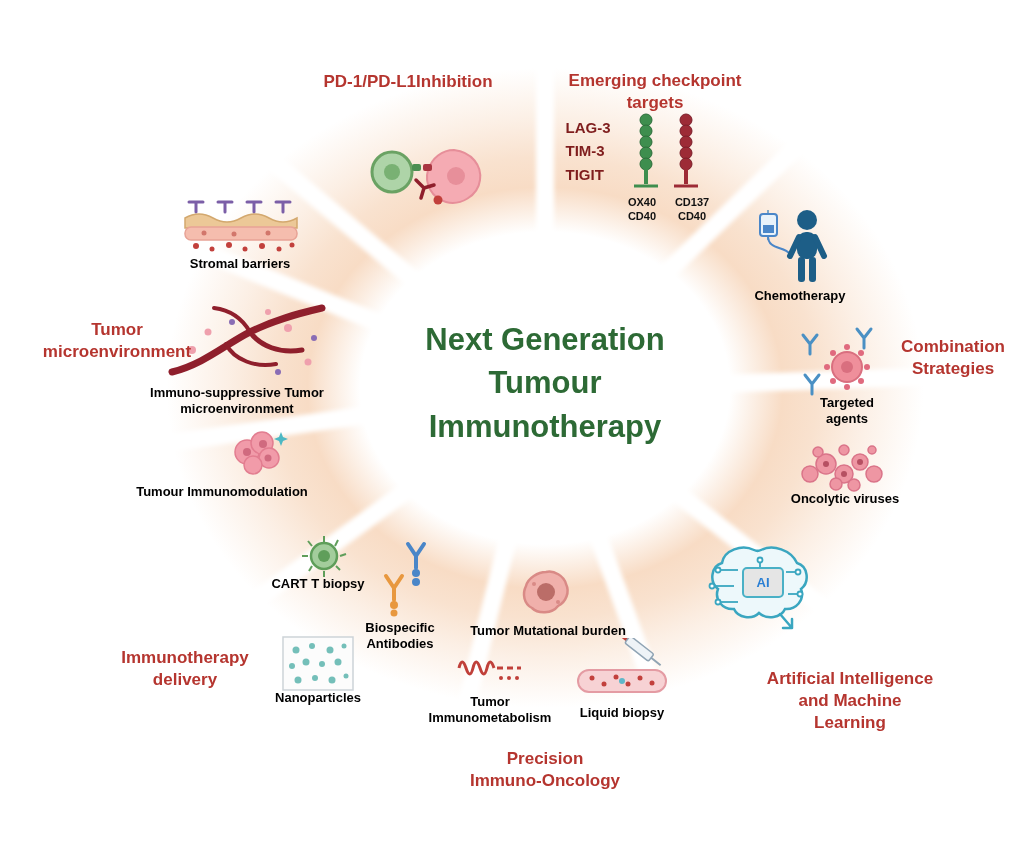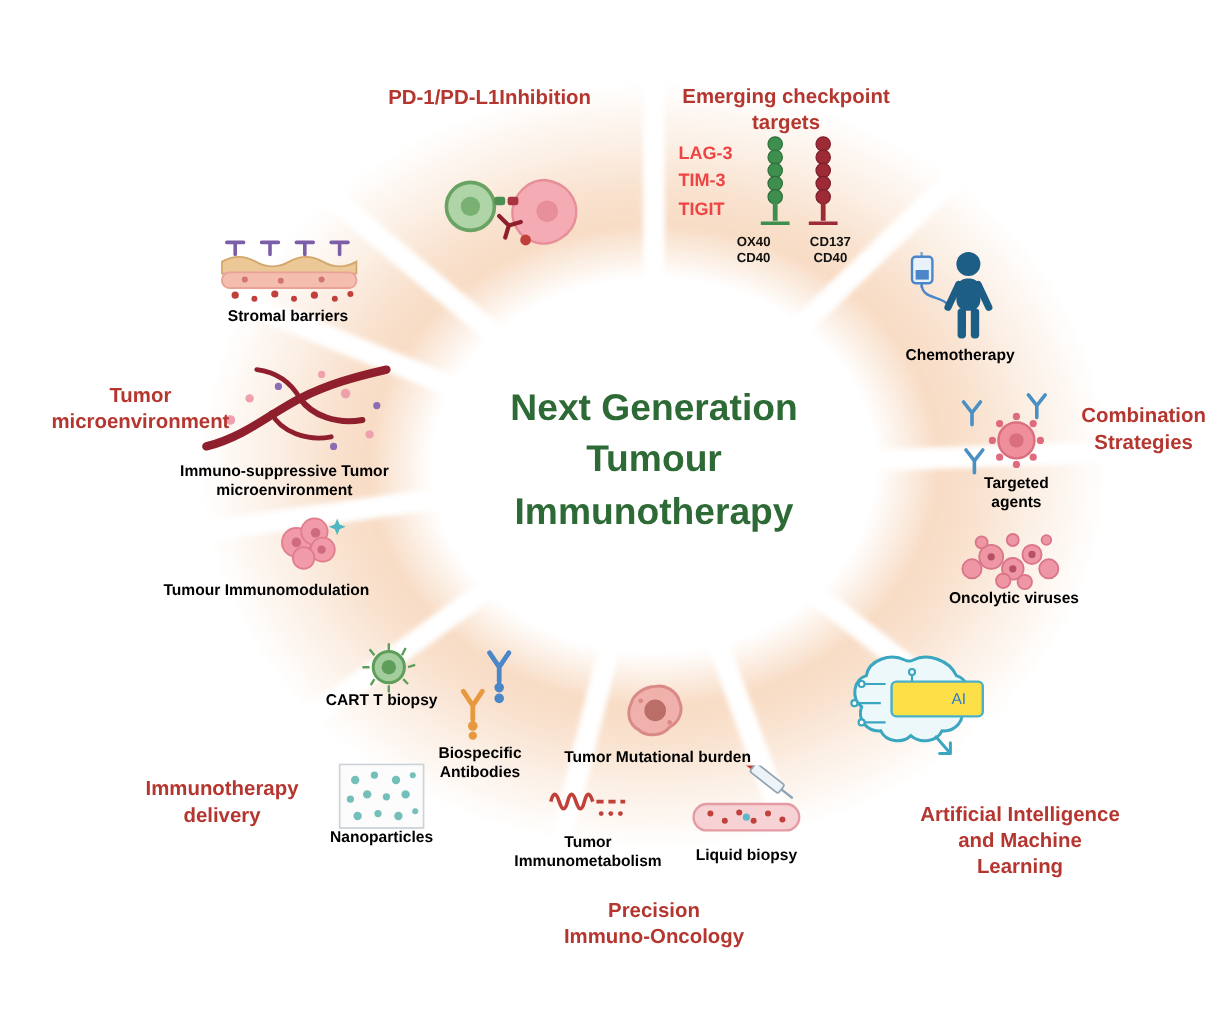--- a/index.html
+++ b/index.html
@@ -9,27 +9,27 @@
         margin-left:-440px;margin-top:-372px;border-radius:50%;z-index:1;
         background:radial-gradient(closest-side,#ffffff 0%,#ffffff 42%,#f8dcc5 54%,#f9e2cf 62%,rgba(249,226,207,0.55) 72%,rgba(255,255,255,0) 86%);}
   .spoke{position:absolute;left:545px;top:390px;width:345px;height:18px;margin-top:-9px;
          background:#ffffff;border-radius:9px;transform-origin:0 50%;filter:blur(2px);z-index:2;}
   .ic{position:absolute;z-index:3;}
   .ic svg{display:block;width:100%;height:100%;}
   .lbl{position:absolute;transform:translate(-50%,-50%);z-index:4;text-align:center;
        white-space:pre-line;line-height:1.25;}
   .red{color:#b5352f;font-weight:bold;font-size:17px;line-height:1.3;}
   .item{color:#000000;font-weight:bold;font-size:13px;}
-  .chk-list{color:#ef4444;font-weight:bold;font-size:15px;line-height:1.55;text-align:left;}
+  .chk-list{color:#7f1d1d;font-weight:bold;font-size:15px;line-height:1.55;text-align:left;}
   .chk-col{color:#111;font-weight:bold;font-size:11px;line-height:1.3;}
   .center-title{left:545px;top:383px;color:#2d6a35;font-weight:bold;font-size:31px;line-height:1.4;}
   .ai-chip{position:absolute;left:742px;top:567px;width:38px;height:27px;z-index:5;
-           background:#fde047;border:2px solid #49b0c6;border-radius:5px;
+           background:#e5e5e5;border:2px solid #49b0c6;border-radius:5px;
            display:flex;align-items:center;justify-content:center;
-           color:#2a7fd4;font-weight:normal;font-size:13px;padding-left:36px;}
+           color:#2a7fd4;font-weight:bold;font-size:13px;}
 </style>
 </head>
 <body>
 
 <div class="page">
 
   <div class="glow"></div>
 
   <div class="spoke" style="transform:rotate(-90deg) translateX(120px)"></div>
   <div class="spoke" style="transform:rotate(-44deg) translateX(120px)"></div>
@@ -56,21 +56,21 @@
   <div class="lbl red" style="left:545px;top:770px">Precision
 Immuno-Oncology</div>
   <div class="lbl red" style="left:185px;top:669px">Immunotherapy
 delivery</div>
   <div class="lbl red" style="left:117px;top:341px">Tumor
 microenvironment</div>
 
   <div class="lbl chk-list" style="left:588px;top:151px">LAG-3
 TIM-3
 TIGIT</div>
-  <div class="lbl chk-col" style="left:628px;top:209px">OX40
+  <div class="lbl chk-col" style="left:642px;top:209px">OX40
 CD40</div>
   <div class="lbl chk-col" style="left:692px;top:209px">CD137
 CD40</div>
 
   <div class="lbl item" style="left:240px;top:264px">Stromal barriers</div>
   <div class="lbl item" style="left:237px;top:401px">Immuno-suppressive Tumor
 microenvironment</div>
   <div class="lbl item" style="left:222px;top:492px">Tumour Immunomodulation</div>
   <div class="lbl item" style="left:318px;top:584px">CART T biopsy</div>
   <div class="lbl item" style="left:400px;top:636px">Biospecific

